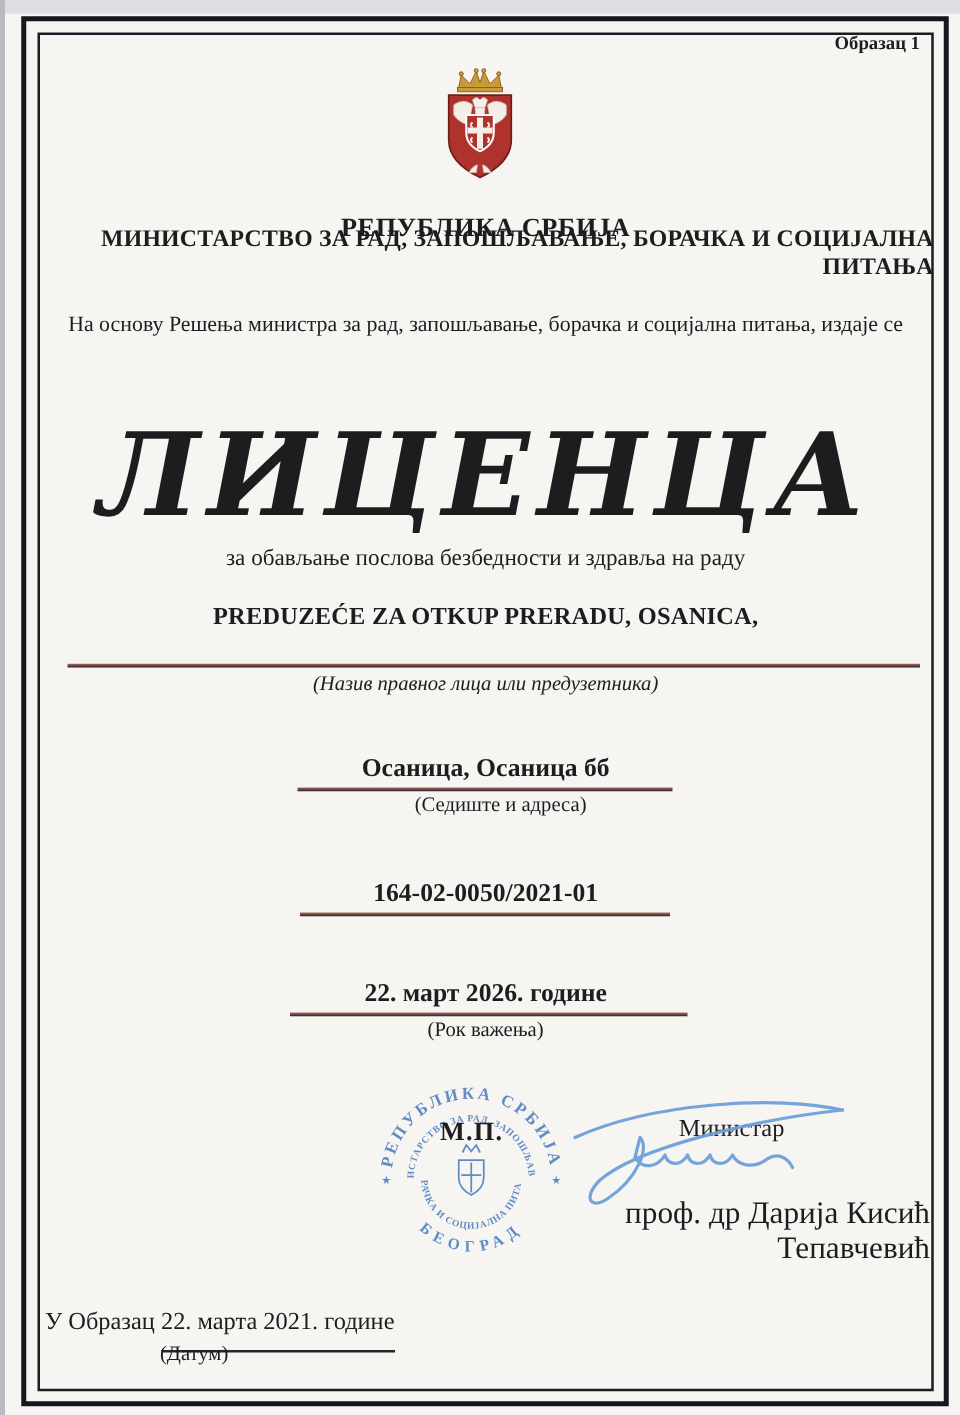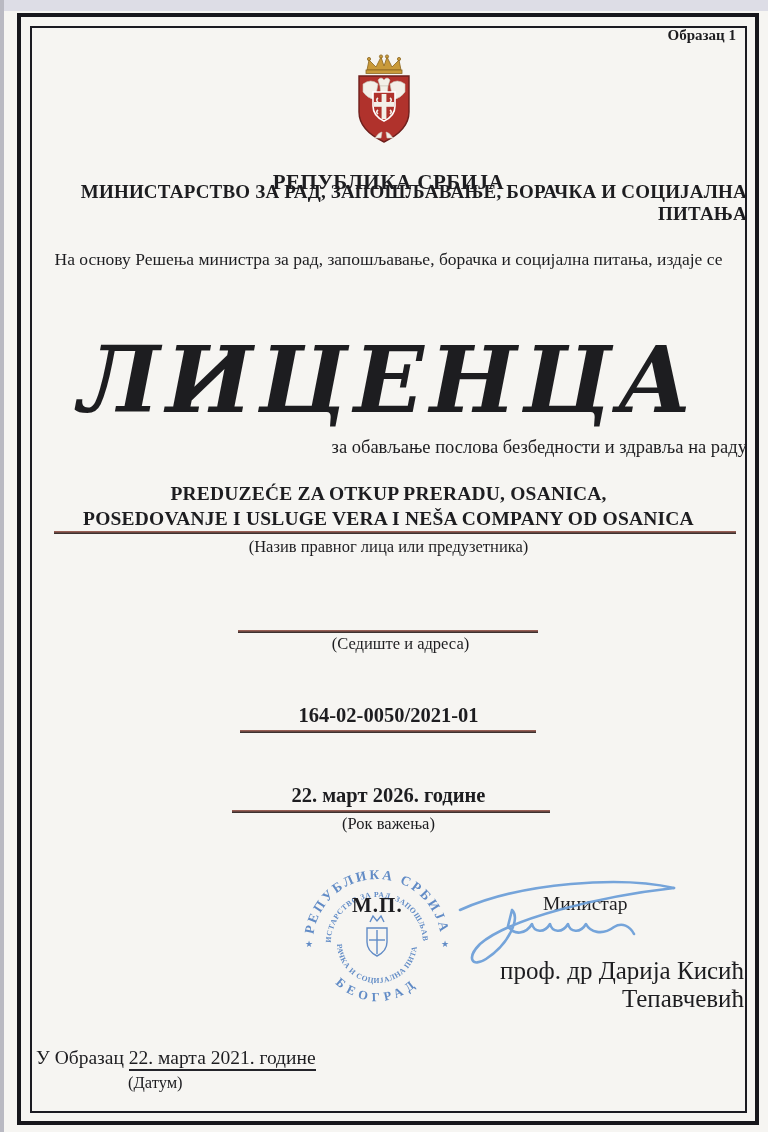--- a/index.html
+++ b/index.html
@@ -18,43 +18,43 @@
   .centered{left:30px;right:21px;text-align:center;}
   .form-label{top:27px;right:32px;font-weight:bold;font-size:15px;}
   .coa{top:54px;left:0;width:768px;text-align:center;}
   .country{top:170px;font-weight:bold;font-size:21px;letter-spacing:.5px;}
   .ministry{top:181px;font-weight:bold;font-size:19px;letter-spacing:.2px;text-align:right;}
   .intro{top:249px;font-size:17.5px;}
   .big-title{
     top:288px;font-size:92px;line-height:112px;font-style:italic;font-weight:bold;
     font-family:"DejaVu Serif","Liberation Serif",serif;letter-spacing:6px;margin-top:36px;
   }
-  .subtitle{top:437px;font-size:18.5px;text-align:right;}
+  .subtitle{top:437px;font-size:18.5px;}
   .company{top:481px;font-weight:bold;font-size:19.5px;line-height:25px;letter-spacing:.2px;}
   .rule{height:3px;background:linear-gradient(to bottom,rgba(150,58,44,.75),#262626);}
   .company-rule{top:531px;left:54px;width:682px;}
   .caption{font-size:16.5px;}
-  .company-caption{top:537px;}
+  .company-caption{top:537px;font-style:italic;}
   .value{font-weight:bold;font-size:20.5px;}
   .addr-value{top:604px;}
   .addr-rule{top:630px;left:238px;width:300px;}
   .addr-caption{top:634px;padding-left:24px;}
   .num-value{top:704px;}
   .num-rule{top:730px;left:240px;width:296px;}
   .num-caption{top:734px;}
   .valid-value{top:784px;}
   .valid-rule{top:810px;left:232px;width:318px;}
   .valid-caption{top:814px;}
   .stamp-wrap{top:858px;left:292px;width:170px;height:170px;}
   .mp{top:893px;left:352px;font-weight:bold;font-size:21px;letter-spacing:1px;}
   .minister-title{top:893px;left:543px;font-size:19.5px;}
   .sig-svg{top:866px;left:432px;width:270px;height:110px;}
   .minister-name{top:957px;left:438px;width:306px;text-align:right;font-size:25px;}
   .footer{top:1047px;left:36px;font-size:19.5px;}
-  .footer .u{border-bottom:2px solid #24242a;padding-bottom:1px;}
+  .footer .u{border-bottom:2px solid #24242a;padding-bottom:12px;}
   .footer-caption{top:1073px;left:128px;width:220px;text-align:left;font-size:16.5px;}
   svg text{font-family:"Liberation Serif","DejaVu Serif",serif;}
 </style>
 </head>
 <body>
 
 <div class="scan-top-strip"></div>
 <div class="scan-left-edge"></div>
 
 <div class="page">
@@ -103,25 +103,25 @@
   <div class="abs centered ministry">МИНИСТАРСТВО ЗА РАД, ЗАПОШЉАВАЊЕ, БОРАЧКА И СОЦИЈАЛНА ПИТАЊА</div>
 
   <div class="abs centered intro">На основу Решења министра за рад, запошљавање, борачка и социјална питања, издаје се</div>
 
   <div class="abs centered big-title">ЛИЦЕНЦА</div>
 
   <div class="abs centered subtitle">за обављање послова безбедности и здравља на раду</div>
 
   <div class="abs centered company">
     <div>PREDUZEĆE ZA OTKUP PRERADU, OSANICA,</div>
-    <div>POSEDOVANJE I USLUGE VERA I NEŠA COMPANY OD OSANICA</div>
   </div>
   <div class="abs rule company-rule"></div>
   <div class="abs centered caption company-caption">(Назив правног лица или предузетника)</div>
 
+  <div class="abs centered value addr-value">Осаница, Осаница бб</div>
   <div class="abs rule addr-rule"></div>
   <div class="abs centered caption addr-caption">(Седиште и адреса)</div>
 
   <div class="abs centered value num-value">164-02-0050/2021-01</div>
   <div class="abs rule num-rule"></div>
 
   <div class="abs centered value valid-value">22. март 2026. године</div>
   <div class="abs rule valid-rule"></div>
   <div class="abs centered caption valid-caption">(Рок важења)</div>
 

